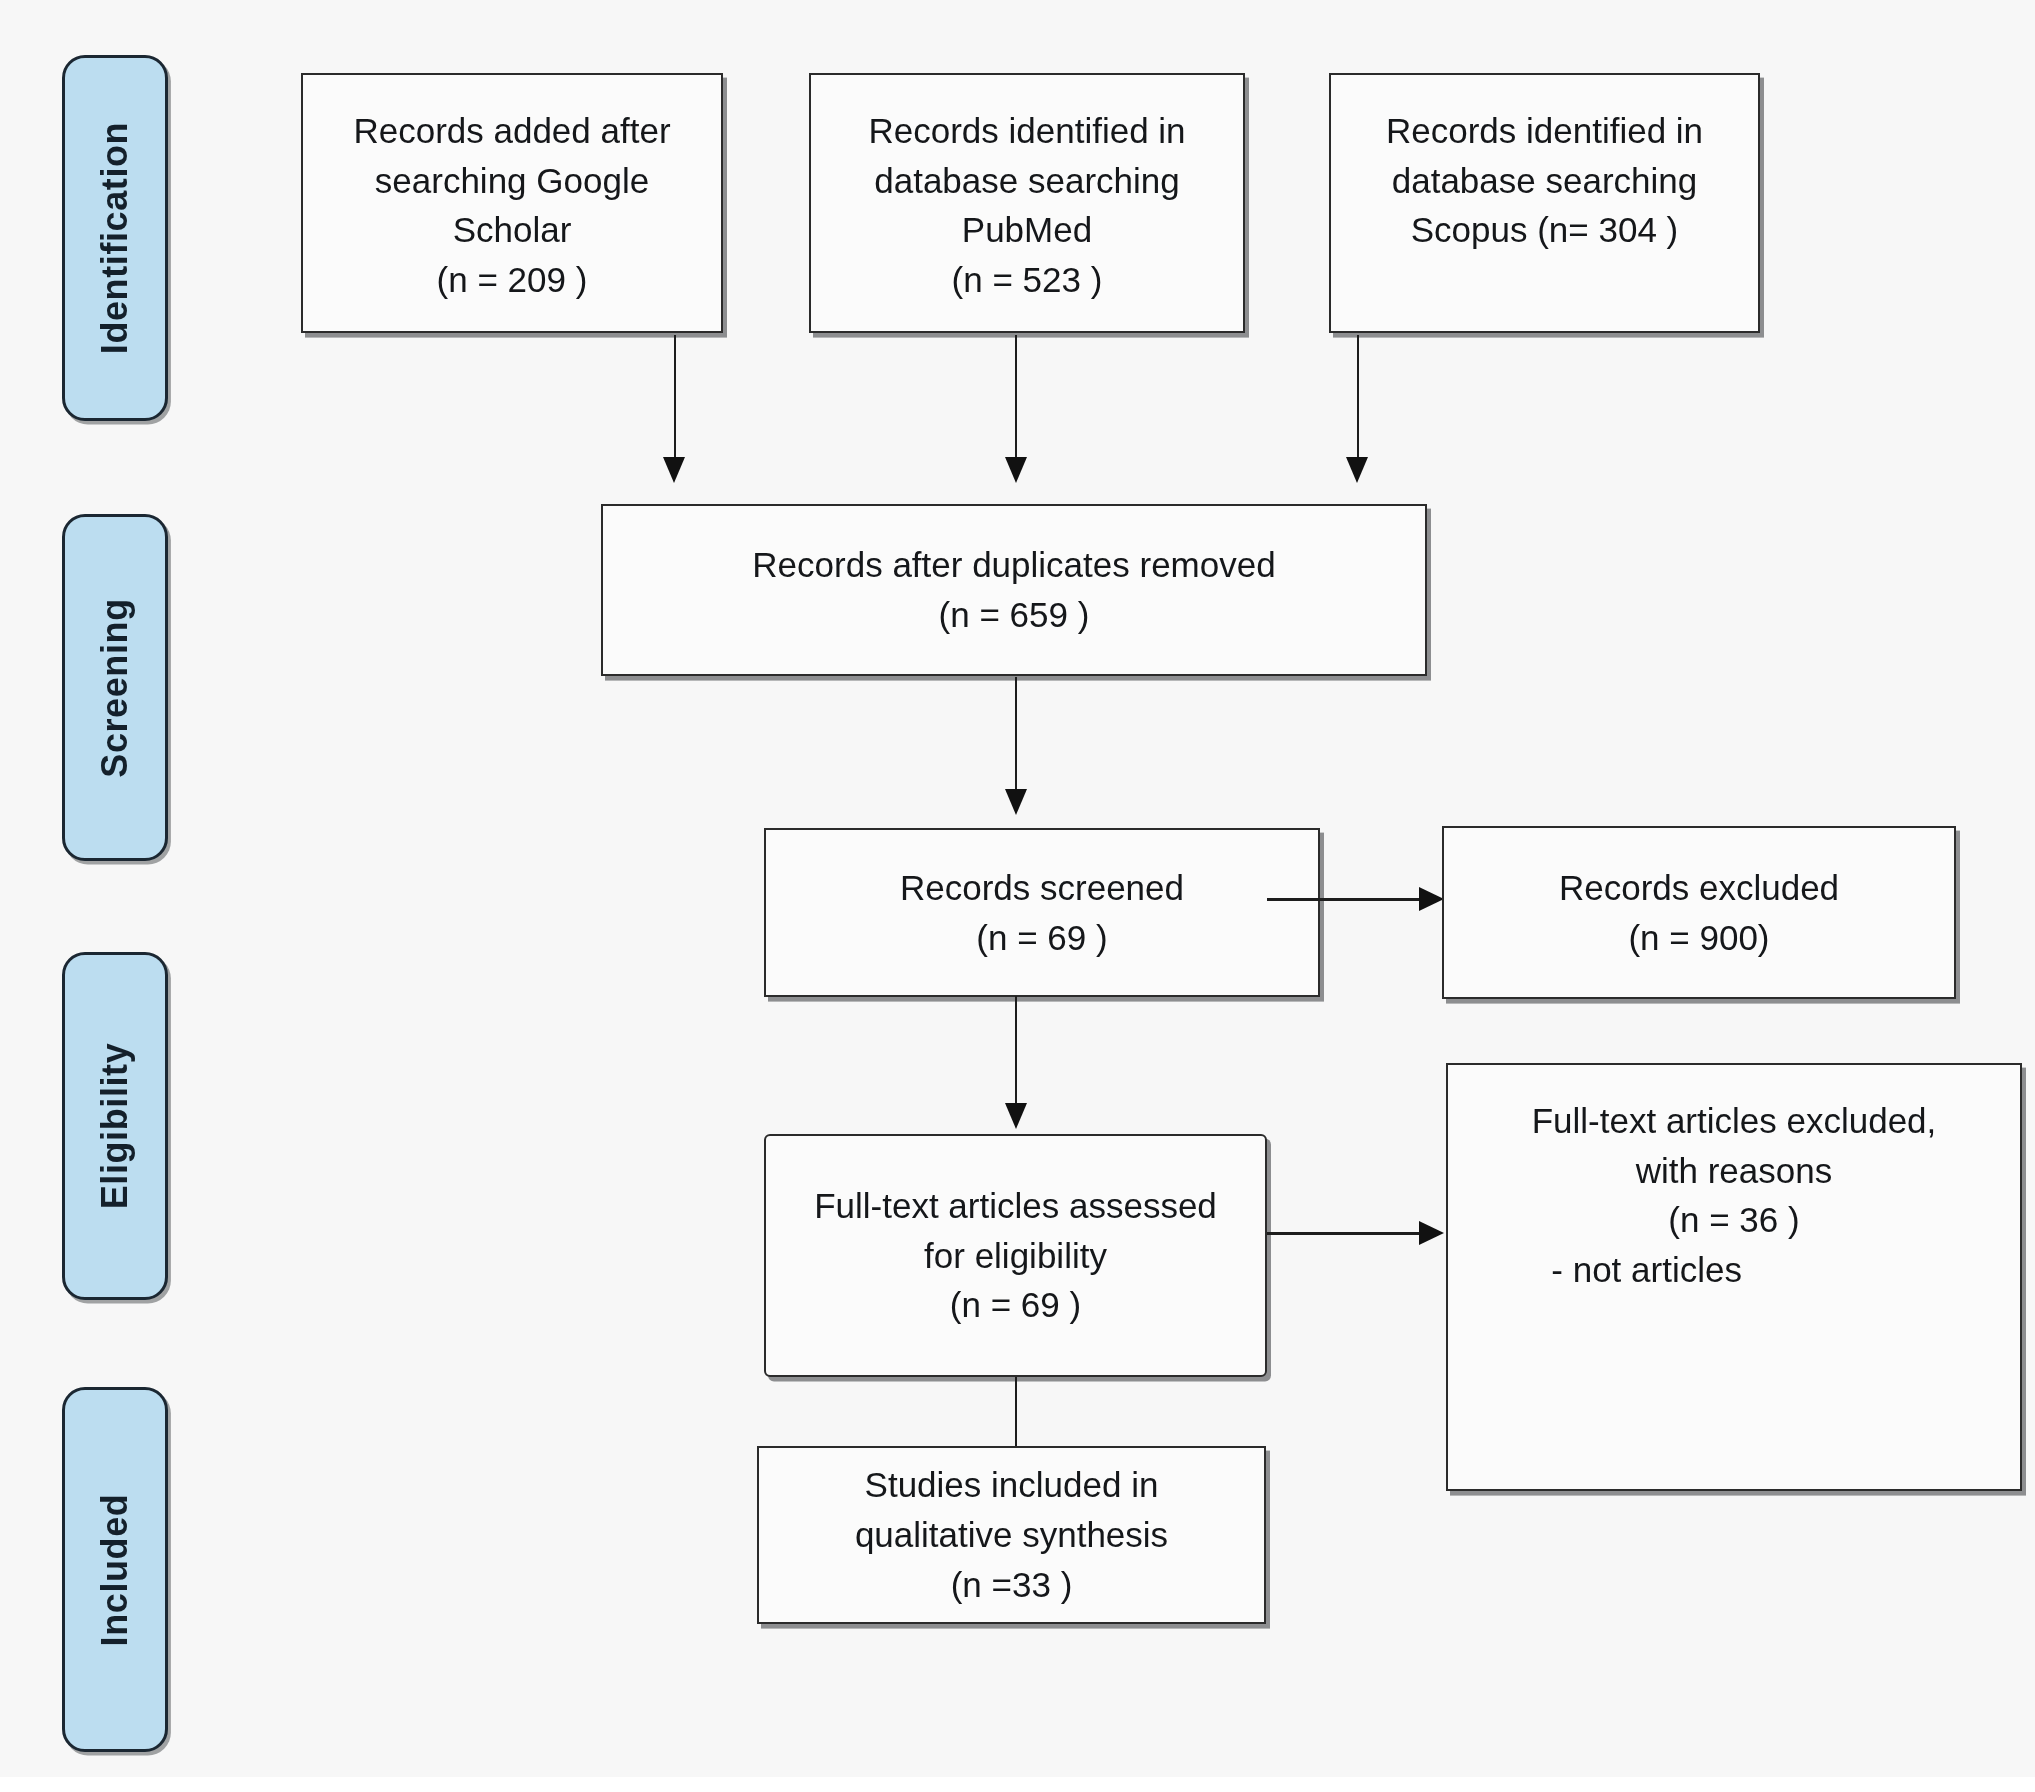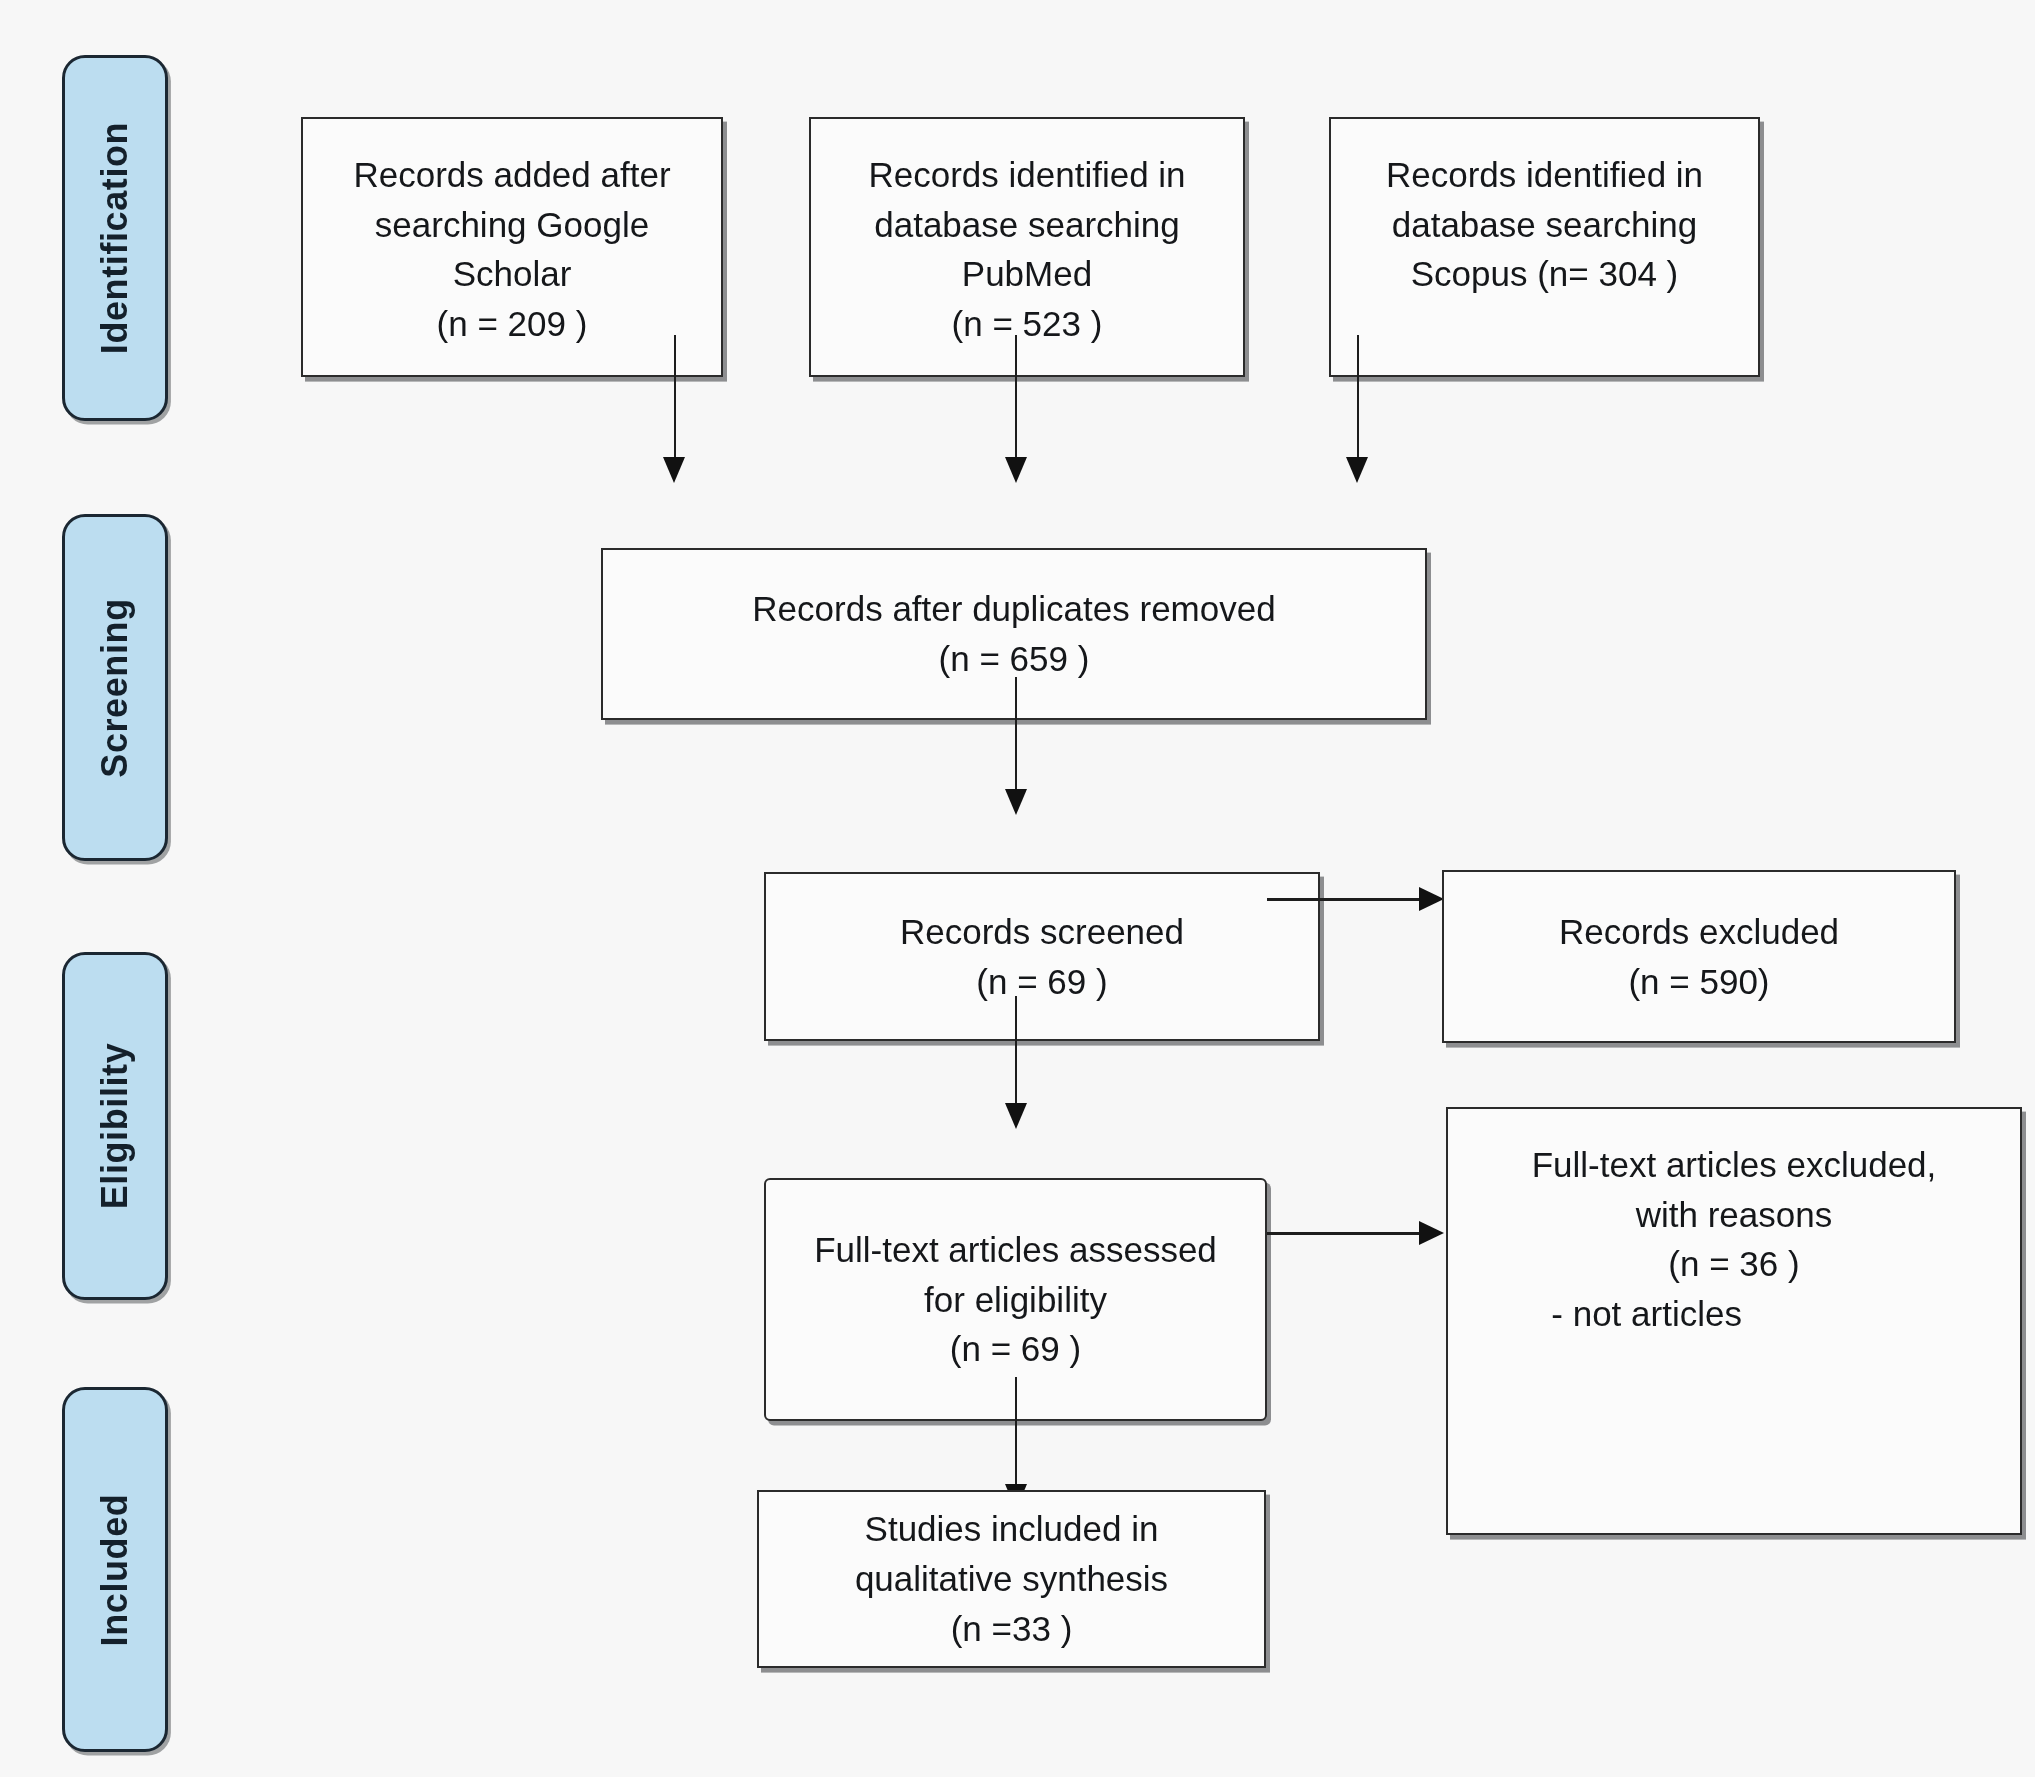--- a/index.html
+++ b/index.html
@@ -50,21 +50,20 @@
   
   .flow-box {
     position: absolute;
     background: #fbfbfb;
     border: 2.3px solid #2b2b2b;
     box-sizing: border-box;
     box-shadow: 4px 4.6px 0 rgba(105,107,109,0.75);
     display: flex;
     align-items: center;
     justify-content: center;
-    margin-top: 44px;
   }
   .flow-box .box-text {
     font-size: 35px;
     line-height: 1.42;
     color: #15171a;
     text-align: center;
     padding: 0 15px;
     white-space: pre-line;
   }
   .flow-box.align-left-note .box-text {
@@ -171,21 +170,21 @@
   <div class="flow-box box-mid" style="left:764px; top:828px; width:556px; height:169px;">
     <span class="box-text">Records screened
 (n = 69  )</span>
   </div>
 
   <div class="h-line" style="left:1267px; top:898px; width:156px;"></div>
   <div class="arrow-right" style="left:1419px; top:887px;"></div>
 
   <div class="flow-box box-mid" style="left:1442px; top:826px; width:514px; height:173px;">
     <span class="box-text">Records excluded
-(n =  590)</span>
+(n =  900)</span>
   </div>
 
   <div class="v-line" style="left:1015px; top:996px; height:110px;"></div>
   <div class="arrow-down" style="left:1005px; top:1103px;"></div>
 
   <div class="flow-box box-mid" style="left:764px; top:1134px; width:503px; height:243px;border-radius:6px;">
     <span class="box-text">Full-text articles assessed
 for eligibility
 (n =  69 )</span>
   </div>

